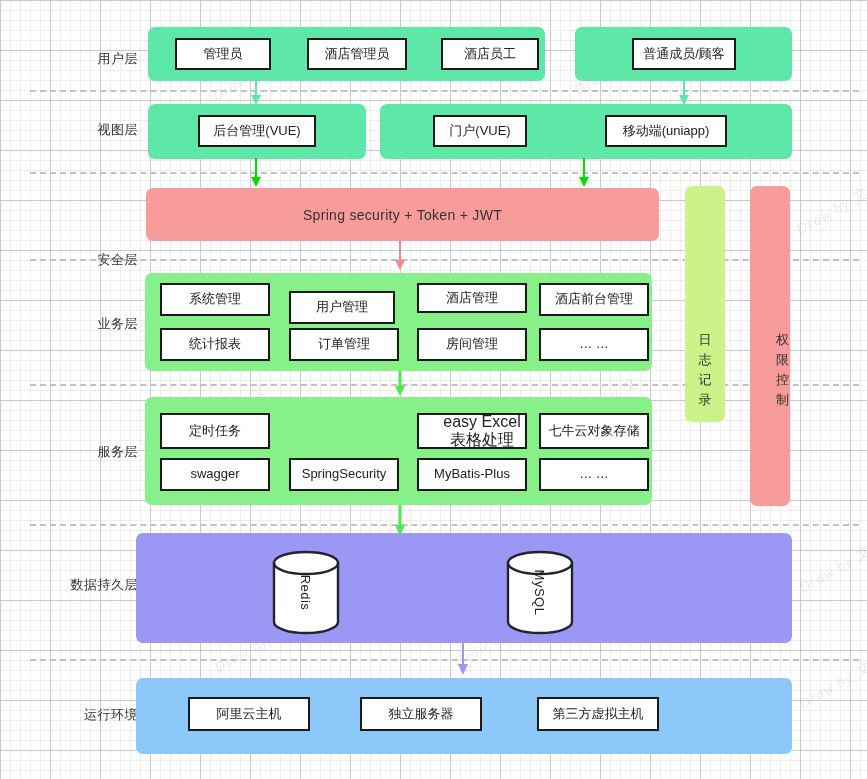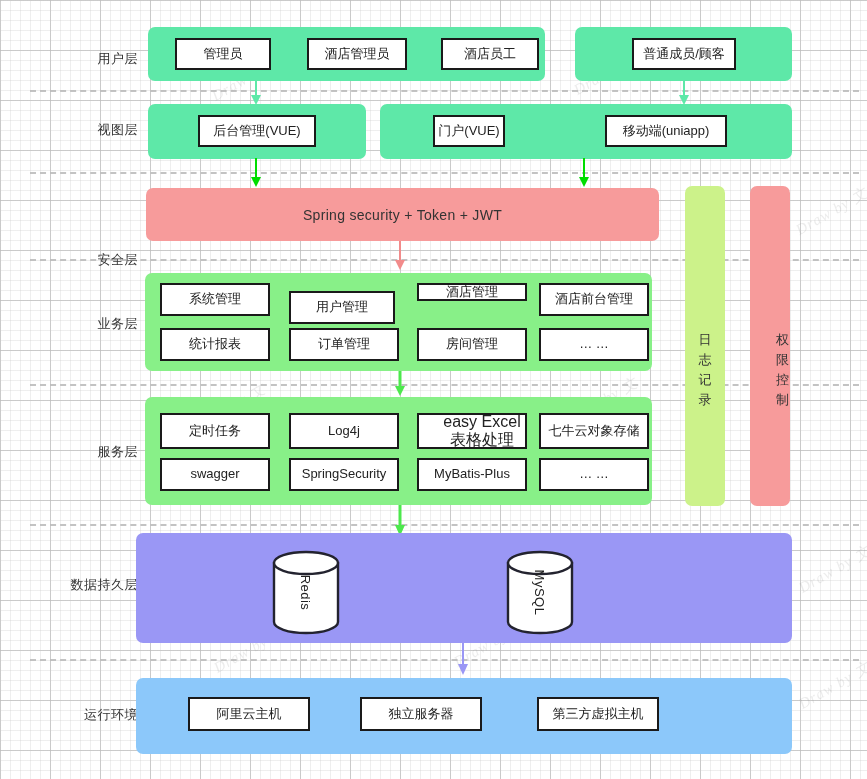--- a/index.html
+++ b/index.html
@@ -170,21 +170,21 @@
     <svg width="16" height="26" viewBox="0 0 16 26">
       <line x1="8" y1="0" x2="8" y2="17" stroke="#5ee8a8" stroke-width="2"></line>
       <polygon points="8,25 3,15 13,15" fill="#5ee8a8"></polygon>
     </svg>
   </div>
 
   <div class="band band-green" style="left:148px; top:104px; width:218px; height:55px;"></div>
   <div class="band band-green" style="left:380px; top:104px; width:412px; height:55px;"></div>
 
   <div class="nodebox" style="left:198px; top:115px; width:118px; height:32px;">后台管理(VUE)</div>
-  <div class="nodebox" style="left:433px; top:115px; width:72px; height:32px;">门户(VUE)</div>
+  <div class="nodebox" style="left:433px; top:115px; width:94px; height:32px;">门户(VUE)</div>
   <div class="nodebox" style="left:605px; top:115px; width:122px; height:32px;">移动端(uniapp)</div>
 
   <div class="arrow" style="left:248px; top:158px;">
     <svg width="16" height="30" viewBox="0 0 16 30">
       <line x1="8" y1="0" x2="8" y2="21" stroke="#00dd00" stroke-width="2"></line>
       <polygon points="8,29 3,19 13,19" fill="#00dd00"></polygon>
     </svg>
   </div>
   <div class="arrow" style="left:576px; top:158px;">
     <svg width="16" height="30" viewBox="0 0 16 30">
@@ -201,58 +201,57 @@
     <svg width="16" height="30" viewBox="0 0 16 30">
       <line x1="8" y1="0" x2="8" y2="21" stroke="#f28b8b" stroke-width="2"></line>
       <polygon points="8,29 3,19 13,19" fill="#f28b8b"></polygon>
     </svg>
   </div>
 
   <div class="band band-lgreen" style="left:145px; top:273px; width:507px; height:98px;"></div>
 
   <div class="nodebox" style="left:160px; top:283px; width:110px; height:33px;">系统管理</div>
   <div class="nodebox" style="left:289px; top:283px; width:106px; height:33px;margin-top:8px;">用户管理</div>
-  <div class="nodebox" style="left:417px; top:283px; width:110px; height:18px;">酒店管理</div>
+  <div class="nodebox" style="left:417px; top:283px; width:110px; height:30px;">酒店管理</div>
   <div class="nodebox" style="left:539px; top:283px; width:110px; height:33px;">酒店前台管理</div>
 
   <div class="nodebox" style="left:160px; top:328px; width:110px; height:33px;">统计报表</div>
   <div class="nodebox" style="left:289px; top:328px; width:110px; height:33px;">订单管理</div>
   <div class="nodebox" style="left:417px; top:328px; width:110px; height:33px;">房间管理</div>
   <div class="nodebox" style="left:539px; top:328px; width:110px; height:33px;">… …</div>
 
   <div class="arrow" style="left:392px; top:371px;">
     <svg width="16" height="26" viewBox="0 0 16 26">
       <line x1="8" y1="0" x2="8" y2="17" stroke="#4de84d" stroke-width="3"></line>
       <polygon points="8,25 3,15 13,15" fill="#4de84d"></polygon>
     </svg>
   </div>
 
   <div class="band band-lgreen" style="left:145px; top:397px; width:507px; height:108px;"></div>
 
   <div class="nodebox" style="left:160px; top:413px; width:110px; height:36px;">定时任务</div>
-  <div class="nodebox" style="left:289px; top:413px; width:110px; height:36px;">Log4j</div>
   <div class="nodebox two-line" style="left:417px; top:413px; width:110px; height:36px;">
     <span style="white-space:pre-line; line-height:1.1;">easy Excel
 表格处理</span>
   </div>
   <div class="nodebox" style="left:539px; top:413px; width:110px; height:36px;">七牛云对象存储</div>
 
   <div class="nodebox" style="left:160px; top:458px; width:110px; height:33px;">swagger</div>
   <div class="nodebox" style="left:289px; top:458px; width:110px; height:33px;">SpringSecurity</div>
   <div class="nodebox" style="left:417px; top:458px; width:110px; height:33px;">MyBatis-Plus</div>
   <div class="nodebox" style="left:539px; top:458px; width:110px; height:33px;">… …</div>
 
   <div class="arrow" style="left:392px; top:505px;">
     <svg width="16" height="32" viewBox="0 0 16 32">
       <line x1="8" y1="0" x2="8" y2="22" stroke="#4de84d" stroke-width="3"></line>
       <polygon points="8,31 3,20 13,20" fill="#4de84d"></polygon>
     </svg>
   </div>
 
-  <div class="band band-yellow" style="left:685px; top:186px; width:40px; height:320px;">
+  <div class="band band-yellow" style="left:685px; top:186px; width:40px; height:236px;">
     <div class="vbar-text" style="top:144px; padding:0 10px;">日志记录</div>
   </div>
   <div class="band band-red" style="left:750px; top:186px; width:40px; height:320px;">
     <div class="vbar-text" style="top:144px; padding:0 26px;">权限控制</div>
   </div>
 
   <div class="band band-purple" style="left:136px; top:533px; width:656px; height:110px;"></div>
 
   <div class="cyl" style="left:271px; top:550px; width:70px; height:85px;">
     <svg width="70" height="85" viewBox="0 0 70 85">

